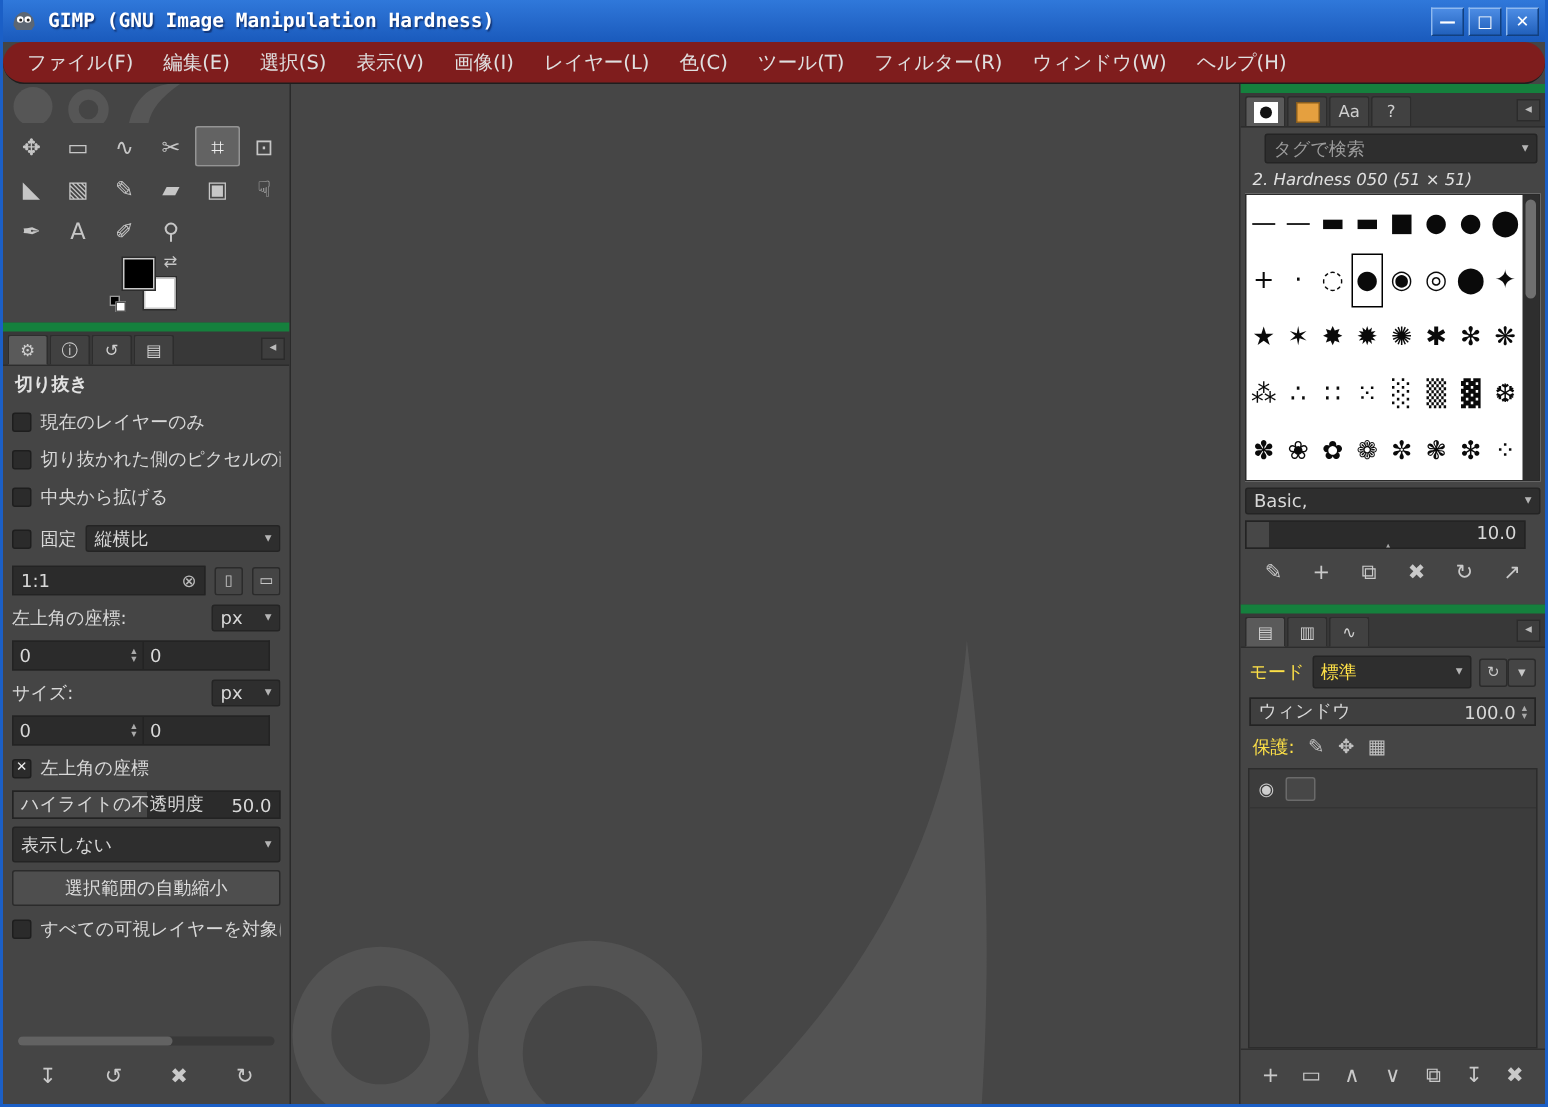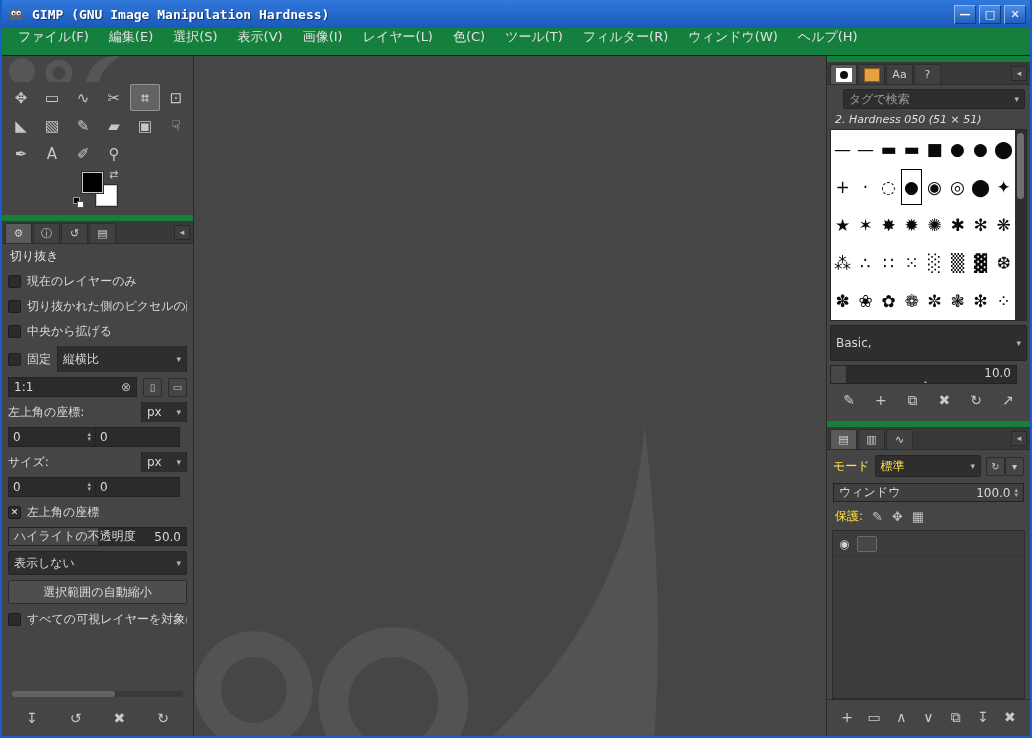--- a/index.html
+++ b/index.html
@@ -7,21 +7,21 @@
   body { font-family:"DejaVu Sans", sans-serif; font-size:12px; color:#d8d8d8; background:#464646; }
   .window { width:1032px; height:738px; border:2px solid #1b5fc6; border-top:none; display:flex; flex-direction:column; background:#454545; }
 
   
   .titlebar { height:28px; flex:none; background:linear-gradient(180deg,#3078da,#1a5abc); display:flex; align-items:center; padding:0 4px; }
   .app-icon { width:20px; height:20px; flex:none; display:flex; align-items:center; justify-content:center; }
   .title-text { color:#fff; font-family:"DejaVu Sans Mono", monospace; font-weight:bold; font-size:13px; margin-left:6px; text-shadow:1px 1px 1px rgba(0,0,30,.5); flex:1; white-space:nowrap; overflow:hidden; }
   .win-btn { width:22px; height:19px; flex:none; margin-left:3px; display:flex; align-items:center; justify-content:center; color:#fff; font-size:11px; font-weight:bold; background:linear-gradient(180deg,#4c8ce4,#2160bb); border:1px solid; border-color:#8fb9ef #12407f #12407f #8fb9ef; }
 
   
-  .menubar { height:28px; flex:none; background:#15803d; border-bottom:1px solid #1e1e1e; display:flex; padding:0 6px; }
+  .menubar { height:28px; flex:none; background:#7f1d1d; border-bottom:1px solid #1e1e1e; display:flex; align-items:center; padding:0 6px;border-radius:14px; }
   .menu-item { padding:0 10px; font-size:13px; color:#e0e0e0; white-space:nowrap; }
 
   
   .main { flex:1; display:flex; min-height:0; }
 
   
   .toolbox-col { width:192px; flex:none; background:#454545; border-right:1px solid #2a2a2a; display:flex; flex-direction:column; overflow:hidden; }
   .wilber-strip { height:26px; flex:none; }
   .tools-grid { display:grid; grid-template-columns:repeat(6,30px); grid-auto-rows:27px; gap:1px; padding:2px 4px; flex:none; }
   .tool-btn { background:none; border:none; font:inherit; color:#c6c6c6; font-size:15px; display:flex; align-items:center; justify-content:center; border-radius:2px; }
@@ -32,22 +32,22 @@
   .swap-colors { position:absolute; left:107px; top:-1px; font-size:11px; color:#c6c6c6; }
   .bw-reset { position:absolute; left:71px; top:28px; width:13px; height:13px; }
   .bw-reset .b { position:absolute; left:0; top:0; width:7px; height:7px; background:#000; border:1px solid #999; }
   .bw-reset .w { position:absolute; left:4px; top:4px; width:7px; height:7px; background:#fff; border:1px solid #555; }
 
   
   .dock-tabs { display:flex; align-items:flex-end; background:#383838; border-top:6px solid #15803d; border-bottom:1px solid #2d2d2d; padding:2px 3px 0 3px; gap:1px; flex:none; }
   .dock-tab { width:27px; height:20px; background:#414141; border:1px solid #2d2d2d; border-bottom:none; border-radius:2px 2px 0 0; display:flex; align-items:center; justify-content:center; font-size:11px; color:#cfcfcf; }
   .dock-tab.active { background:#5a5a5a; }
   .tab-menu-btn { margin-left:auto; align-self:center; width:16px; height:15px; background:#3e3e3e; border:1px solid #2b2b2b; color:#bbb; font-size:9px; display:flex; align-items:center; justify-content:center; margin-bottom:2px; }
-  .dock-title { flex:none; padding:4px 8px 3px 8px; font-size:12px; color:#e2e2e2; }
-  .combo { display:flex; align-items:center; gap:4px; background:#2e2e2e; border:1px solid #242424; border-radius:2px; height:36px; padding:0 5px; white-space:nowrap; overflow:hidden; }
+  .dock-title { flex:none; padding:4px 8px 3px 8px; font-size:12px; color:#e2e2e2;font-weight:bold; }
+  .combo { display:flex; align-items:center; gap:4px; background:#2e2e2e; border:1px solid #242424; border-radius:2px; height:18px; padding:0 5px; white-space:nowrap; overflow:hidden; }
   .combo .chev { margin-left:auto; font-size:9px; color:#b5b5b5; flex:none; }
   .checkbox { width:13px; height:13px; flex:none; background:#2b2b2b; border:1px solid #1e1e1e; border-radius:2px; display:inline-flex; align-items:center; justify-content:center; font-size:9px; color:#f0f0f0; }
   .spinscale { position:relative; height:19px; background:#2b2b2b; border:1px solid #232323; display:flex; align-items:center; padding:0 5px; overflow:hidden; flex:none; }
   .spinscale .fill { position:absolute; left:0; top:0; bottom:0; background:#474747; }
   .spinscale .w50 { width:50%; } .spinscale .w8 { width:8%; } .spinscale .w100 { width:100%; background:#3f3f3f; }
   .ss-label { position:relative; z-index:1; white-space:nowrap; overflow:hidden; }
   .ss-value { position:relative; z-index:1; margin-left:auto; flex:none; }
   .ss-arrows { position:relative; z-index:1; display:flex; flex-direction:column; line-height:5px; font-size:7px; color:#aaa; margin-left:4px; flex:none; }
   .dim { color:#fde047; }
 

